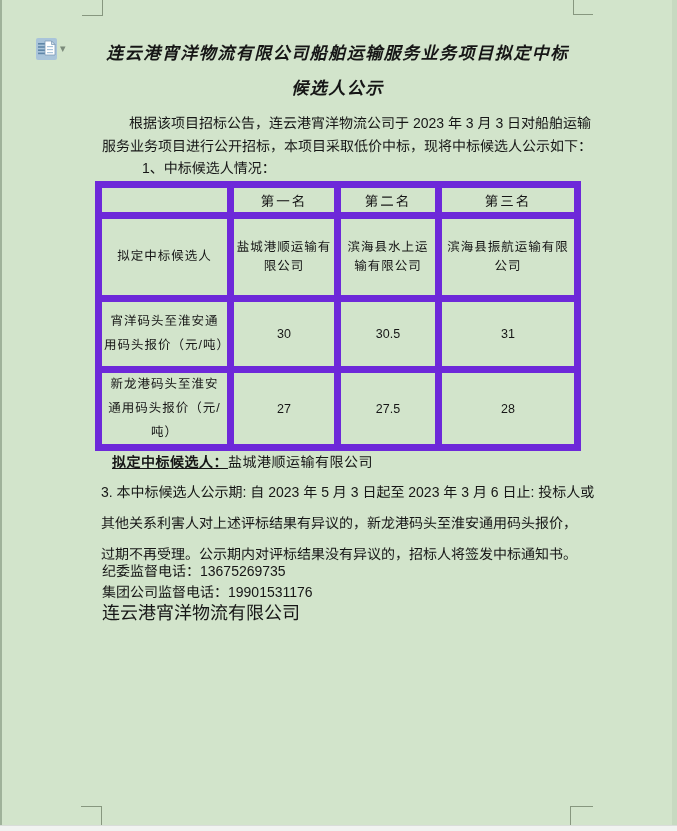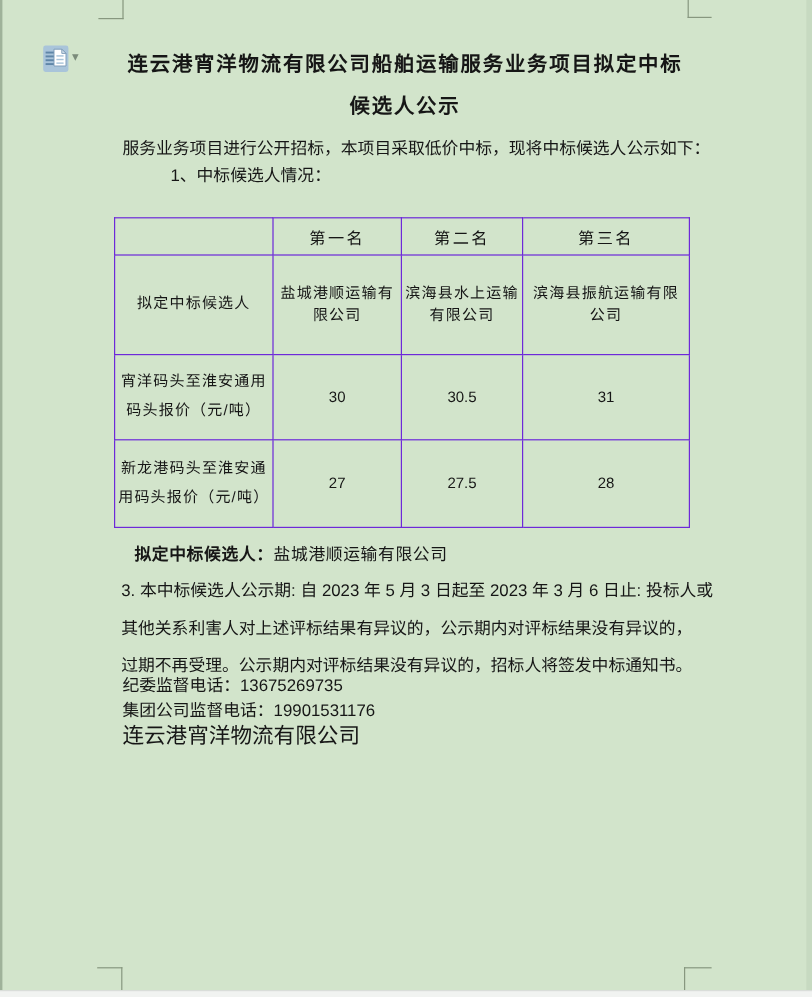--- a/index.html
+++ b/index.html
@@ -19,38 +19,38 @@
   .mark{position:absolute;}
   .mark-tl{left:82px;top:0;width:20px;height:15px;border-right:1px solid #87977f;border-bottom:1px solid #87977f;}
   .mark-tr{left:573px;top:0;width:19px;height:14px;border-left:1px solid #87977f;border-bottom:1px solid #87977f;}
   .mark-bl{left:81px;top:806px;width:20px;height:18px;border-right:1px solid #87977f;border-top:1px solid #87977f;}
   .mark-br{left:570px;top:806px;width:22px;height:18px;border-left:1px solid #87977f;border-top:1px solid #87977f;}
   
   .paste-btn{position:absolute;left:36px;top:38px;width:21px;height:22px;background:#a9c4da;border-radius:2px;cursor:pointer;}
   .paste-dd{position:absolute;left:60px;top:41px;font-size:11px;color:#7b8b7b;line-height:14px;cursor:pointer;}
   
   .title{position:absolute;left:102px;top:36px;width:471px;text-align:center;
-         font-weight:700;font-size:17px;line-height:35px;letter-spacing:1.5px;}
+         font-weight:700;font-size:17px;line-height:35px;letter-spacing:1.5px;font-style:italic;}
   
   .intro{position:absolute;left:102px;top:112px;width:480px;font-size:14px;line-height:22.5px;}
   .intro div{white-space:nowrap;}
   .intro .l1{text-indent:27px;}
   .intro .l3{text-indent:40px;}
   
   table.bid{position:absolute;left:95px;top:181px;width:479px;border-collapse:collapse;table-layout:fixed;}
-  table.bid td{border:1px solid #6d28d9;text-align:center;vertical-align:middle;
+  table.bid td{border:7px solid #6d28d9;text-align:center;vertical-align:middle;
                font-size:12.5px;padding:0 2px;overflow:hidden;}
   tr.r0{height:31px;} tr.r1{height:83px;} tr.r2{height:71px;} tr.r3{height:73px;margin-top:12px;}
   tr.r0 td{font-size:13.5px;letter-spacing:2px;}
   tr.r1 td{line-height:1.55;letter-spacing:1px;}
   td.lbl{text-align:left;padding:0 2px 0 8px;letter-spacing:1px;line-height:1.9;}
   td.num{font-size:13px;letter-spacing:0;}
   
   .proposed{position:absolute;left:112px;top:451px;font-size:14px;letter-spacing:0.5px;white-space:nowrap;}
-  .proposed .lab{font-weight:700;}
+  .proposed .lab{font-weight:700;text-decoration:underline;}
   
   .notice{position:absolute;left:101px;top:477px;width:476px;font-size:14px;line-height:31px;}
   .notice div{white-space:nowrap;}
   
   .contacts{position:absolute;left:102px;top:561px;font-size:14px;line-height:21px;white-space:nowrap;}
   
   .signature{position:absolute;left:102px;top:602px;width:471px;text-align:left;
              font-size:18px;line-height:23px;white-space:nowrap;}
 </style>
 </head>
@@ -83,20 +83,21 @@
 <div class="paste-dd">
   <span>▾</span>
 </div>
 
 <div class="title">
   <div>连云港宵洋物流有限公司船舶运输服务业务项目拟定中标</div>
   <div>候选人公示</div>
 </div>
 
 <div class="intro">
+  <div class="l1">根据该项目招标公告，连云港宵洋物流公司于 2023 年 3 月 3 日对船舶运输</div>
   <div class="l2">服务业务项目进行公开招标，本项目采取低价中标，现将中标候选人公示如下：</div>
   <div class="l3">1、中标候选人情况：</div>
 </div>
 
 <table class="bid">
   <colgroup>
     <col style="width:132px">
       <col style="width:107px">
       <col style="width:101px">
       <col style="width:139px">
@@ -128,21 +129,21 @@
   </tr>
 </tbody>
   </table>
 
 <div class="proposed">
   <span class="lab">拟定中标候选人：</span><span>盐城港顺运输有限公司</span>
 </div>
 
 <div class="notice">
   <div>3. 本中标候选人公示期: 自 2023 年 5 月 3 日起至 2023 年 3 月 6 日止: 投标人或</div>
-  <div>其他关系利害人对上述评标结果有异议的，公示期内对评标结果没有异议的，</div>
+  <div>其他关系利害人对上述评标结果有异议的，新龙港码头至淮安通用码头报价，</div>
   <div>过期不再受理。公示期内对评标结果没有异议的，招标人将签发中标通知书。</div>
 </div>
 
 <div class="contacts">
   <div>纪委监督电话：13675269735</div>
   <div>集团公司监督电话：19901531176</div>
 </div>
 
 <div class="signature">
   <div>连云港宵洋物流有限公司</div>

